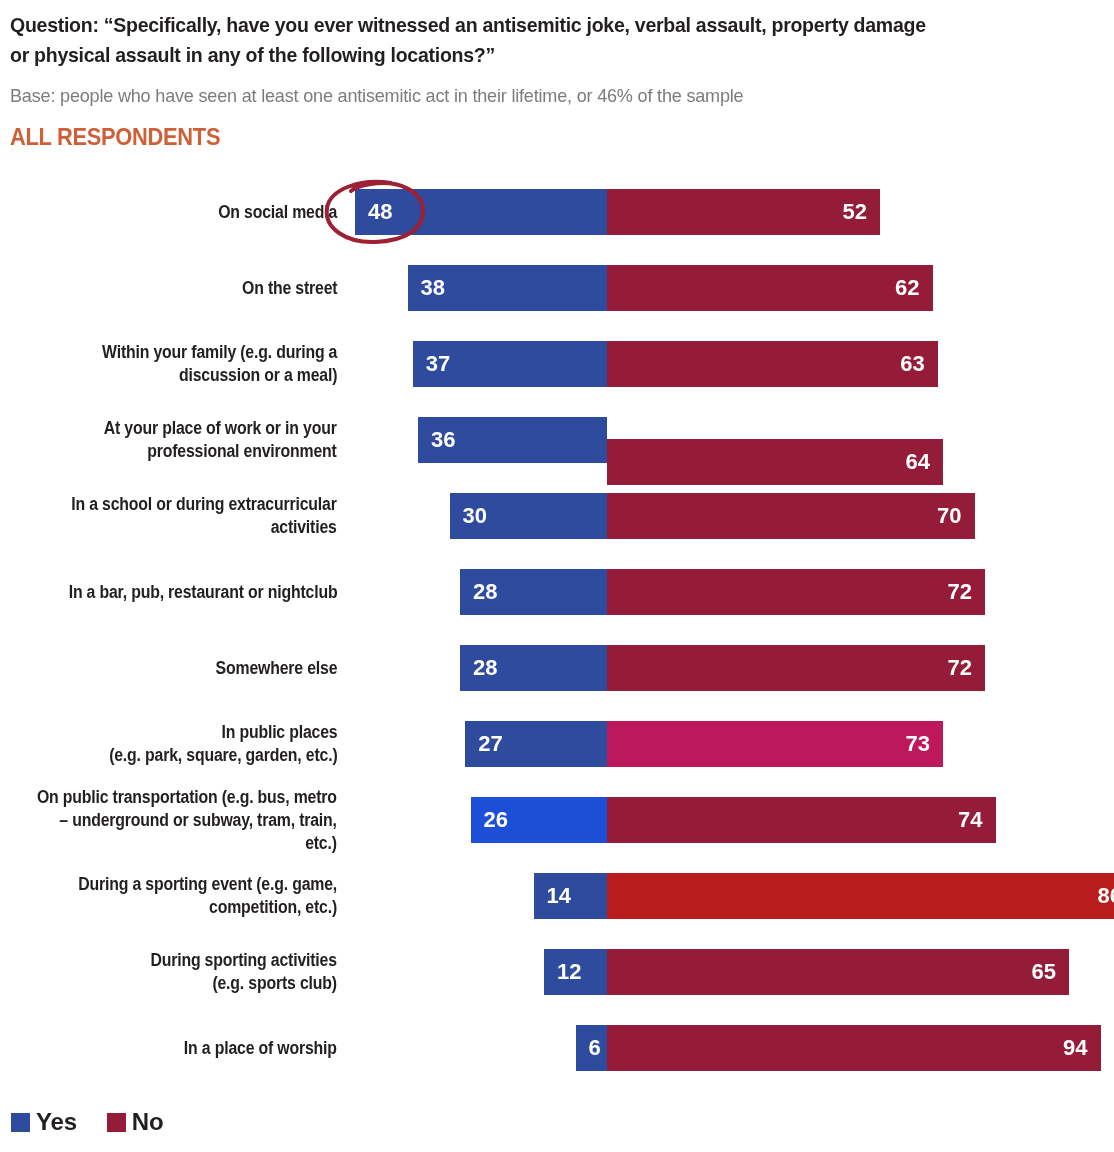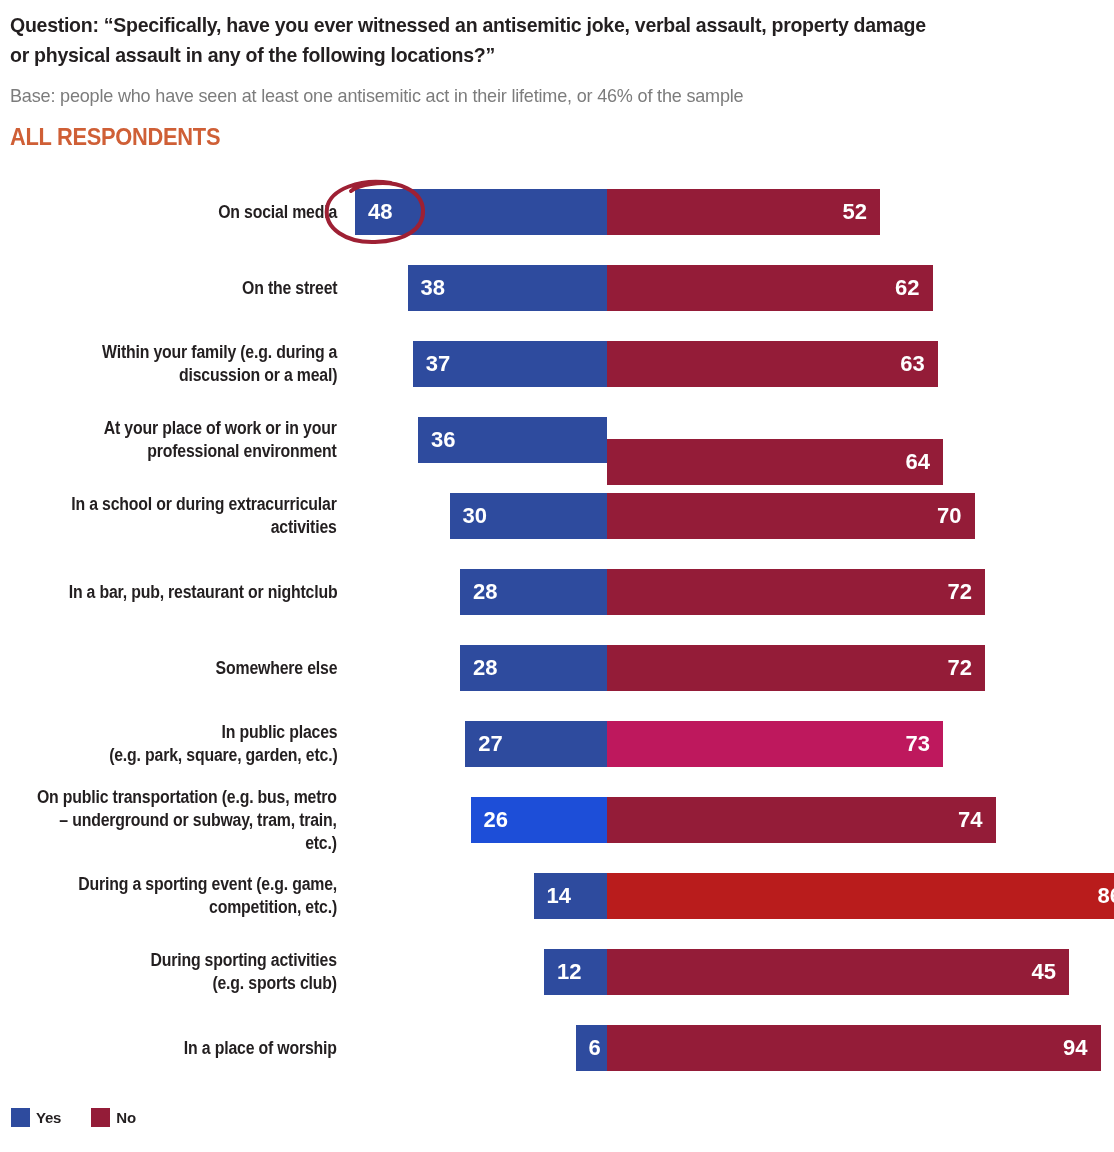--- a/index.html
+++ b/index.html
@@ -29,21 +29,21 @@
   .row-label div{white-space:nowrap;}
   .bar{
     position:absolute;top:50%;transform:translateY(-50%);height:46px;
     display:flex;align-items:center;box-sizing:border-box;
     color:#ffffff;font-weight:bold;font-size:22px;
   }
   .bar.yes{justify-content:flex-start;padding-left:13px;text-align:right;}
   .bar.no{left:607px;justify-content:flex-end;padding-right:13px;}
   .annotation-svg{position:absolute;left:321px;top:3px;pointer-events:none;}
   .legend{position:absolute;left:11px;top:1108px;display:flex;align-items:center;}
-  .legend-item{display:flex;align-items:center;font-size:15px;font-weight:600;letter-spacing:-0.2px;}
+  .legend-item{display:flex;align-items:center;font-size:24px;font-weight:600;letter-spacing:-0.2px;}
   .legend-item + .legend-item{margin-left:30px;}
   .swatch{width:19px;height:19px;margin-right:6px;}
 </style>
 </head>
 <body>
 
 <div class="page">
 
   <div class="title">
     <div>Question: “Specifically, have you ever witnessed an antisemitic joke, verbal assault, property damage</div>
@@ -177,21 +177,21 @@
   </div>
       <div class="row">
     <div class="row-label">
           <div>During sporting activities</div>
           <div>(e.g. sports club)</div>
         </div>
     <div class="bar yes" style="width: 63px; left: 544px; background: rgb(46, 75, 158);">
       <span>12</span>
     </div>
     <div class="bar no" style="width: 462px; background: rgb(148, 28, 56);">
-      <span>45</span>
+      <span>65</span>
     </div>
   </div>
       <div class="row">
     <div class="row-label">
           <div>In a place of worship</div>
         </div>
     <div class="bar yes" style="width: 31.5px; left: 575.5px; background: rgb(46, 75, 158);">
       <span>6</span>
     </div>
     <div class="bar no" style="width: 493.5px; background: rgb(148, 28, 56); padding-left: 40px;">

